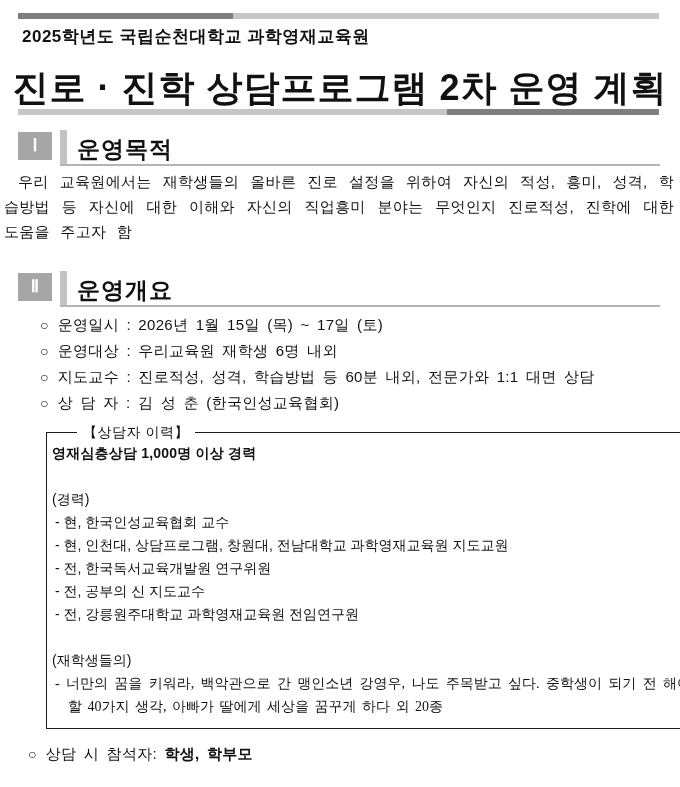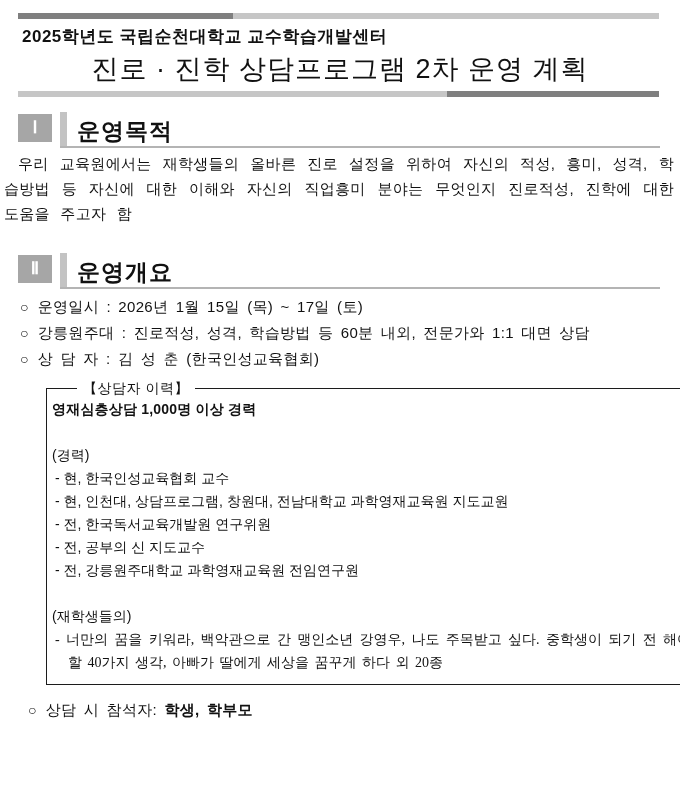--- a/index.html
+++ b/index.html
@@ -8,37 +8,37 @@
 
   
   .bar { display:flex; height:6px; margin:0 21px 0 18px; }
   .bar-top { margin-top:13px; }
   .bar-top .seg-a { width:215px; background:#7f7f7f; }
   .bar-top .seg-b { flex:1; background:#c6c6c6; }
   .bar-bottom { margin-top:5px; }
   .bar-bottom .seg-a { width:429px; background:#c6c6c6; }
   .bar-bottom .seg-b { flex:1; background:#7f7f7f; }
   .org-line { margin:7px 0 0 22px; font-size:17px; font-weight:bold; letter-spacing:0.5px; line-height:22px; }
-  .doc-title { margin-top:5px; text-align:center; font-size:27px; font-weight:normal; letter-spacing:1px; line-height:33px; }
+  .doc-title { margin-top:23px; text-align:center; font-size:36px; font-weight:bold; letter-spacing:1px; line-height:33px; }
 
   
   .section-head { position:relative; height:36px; margin:15px 20px 0 18px; }
   .num-box { position:absolute; left:0; top:2px; width:34px; height:28px; background:#a6a6a6;
              color:#ffffff; font-family:"Liberation Serif", serif; font-weight:bold;
              font-size:17px; text-align:center; line-height:28px; }
   .v-bar { position:absolute; left:42px; top:0; width:7px; height:36px; background:#c3c3c3; }
   .head-rule { position:absolute; left:42px; right:0; bottom:0; height:2px; background:#b4b4b4; }
   .sec-title { position:absolute; left:59px; top:4px; font-size:23px; font-weight:bold; letter-spacing:1px; }
 
   
   .purpose { margin:3px 6px 8px 4px; font-size:15px; line-height:25px; text-align:justify;
              text-indent:14px; word-spacing:6px; letter-spacing:0.3px; }
 
   
-  .bullets { margin:5px 0 0 20px; font-size:15px; line-height:26px; word-spacing:3px; letter-spacing:0.3px; }
+  .bullets { margin:5px 0 0 40px; font-size:15px; line-height:26px; word-spacing:3px; letter-spacing:0.3px; }
   .bullet-row { white-space:nowrap; }
   .bullet-mark { display:inline-block; margin-right:9px; font-size:14px; }
 
   
   .profile-box { position:relative; margin:16px 0 0 46px; width:652px; box-sizing:border-box;
                  border:1px solid #1c1c1c; padding:9px 6px 10px 5px; font-size:14px; line-height:23px; }
   .legend { position:absolute; top:-12px; left:30px; background:#ffffff; padding:0 6px;
             font-size:14px; letter-spacing:0.5px; }
   .headline { font-weight:bold; letter-spacing:0.2px; }
   .blank-line { height:23px; }
@@ -51,21 +51,21 @@
 </style>
 </head>
 <body>
 
 <div class="page">
 
   <div class="bar bar-top">
     <div class="seg-a"></div>
     <div class="seg-b"></div>
   </div>
-  <div class="org-line">2025학년도 국립순천대학교 교수학습개발센터</div>
+  <div class="org-line">2025학년도 국립순천대학교 과학영재교육원</div>
   <div class="doc-title">진로 · 진학 상담프로그램 2차 운영 계획</div>
   <div class="bar bar-bottom">
     <div class="seg-a"></div>
     <div class="seg-b"></div>
   </div>
 
   <div class="section-head">
     <div class="num-box">Ⅰ</div>
     <div class="v-bar"></div>
     <div class="head-rule"></div>
@@ -78,21 +78,24 @@
     <div class="v-bar"></div>
     <div class="head-rule"></div>
     <div class="sec-title">운영개요</div>
   </div>
 
   <div class="bullets">
     <div class="bullet-row">
       <span class="bullet-mark">○</span><span>운영일시 : 2026년 1월 15일 (목) ~ 17일 (토)</span>
     </div>
     <div class="bullet-row">
-      <span class="bullet-mark">○</span><span>강릉원주대 : 진로적성, 성격, 학습방법 등 60분 내외, 전문가와 1:1 대면 상담</span>
+      <span class="bullet-mark">○</span><span>운영대상 : 우리교육원 재학생 6명 내외</span>
+    </div>
+    <div class="bullet-row">
+      <span class="bullet-mark">○</span><span>지도교수 : 진로적성, 성격, 학습방법 등 60분 내외, 전문가와 1:1 대면 상담</span>
     </div>
     <div class="bullet-row">
       <span class="bullet-mark">○</span><span>상 담 자 : 김 성 춘 (한국인성교육협회)</span>
     </div>
   </div>
 
   <div class="profile-box">
     <div class="legend">【상담자 이력】</div>
     <div class="headline">영재심층상담 1,000명 이상 경력</div>
     <div class="blank-line"></div>

